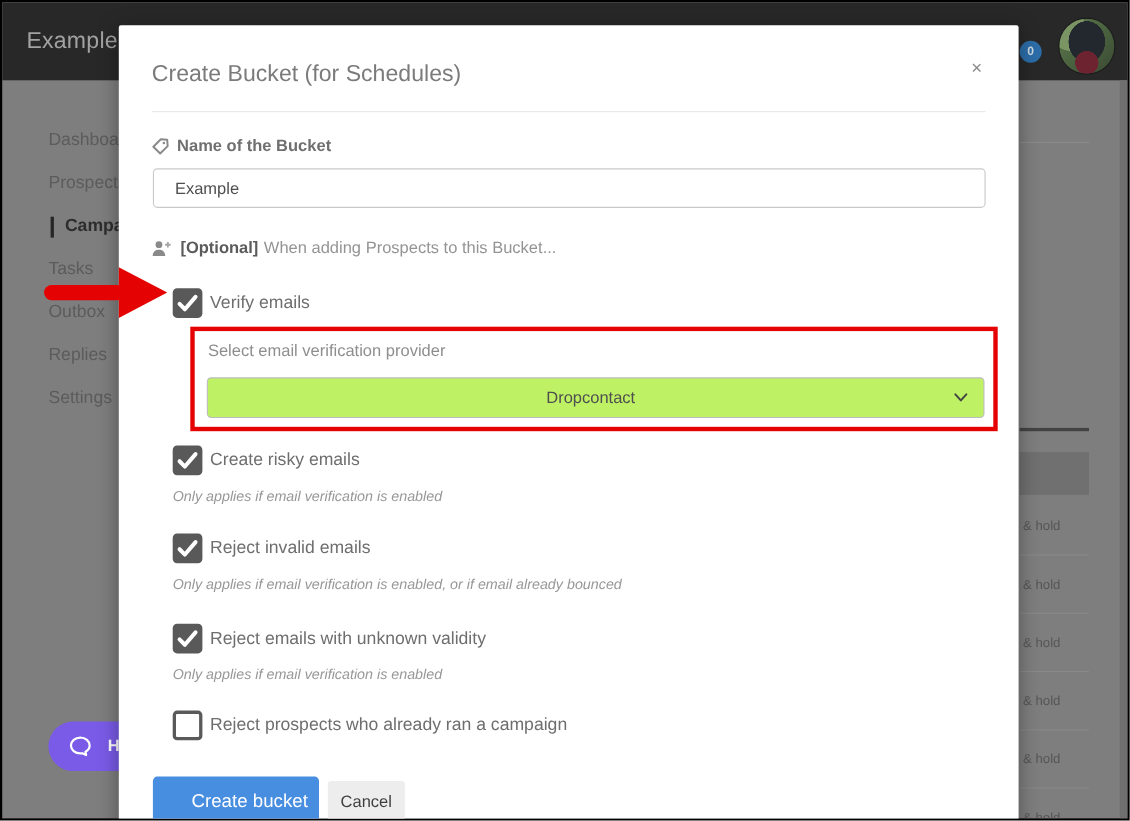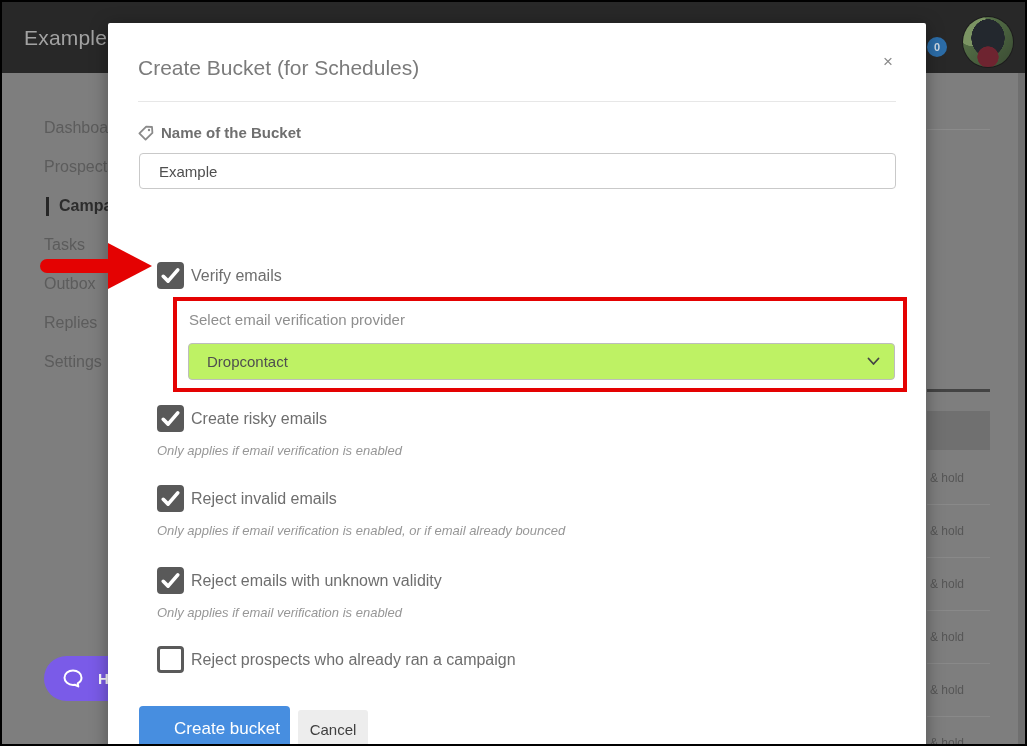--- a/index.html
+++ b/index.html
@@ -115,20 +115,21 @@
   .checkbox.checked svg { display:block; }
   .cb-label { margin-left:7px; font-size:16px; color:#6e6e6e; }
   .cb-note {
     position:absolute; left:49px; font-size:13px; font-style:italic; color:#979797;
   }
 
   
   .provider-box {
     position:absolute; left:65px; top:274px; width:734px; height:95px;
     border:4px solid #e40202;
+    text-align:center;
   }
   .provider-label { position:absolute; left:12px; top:10px; font-size:15px; color:#8e8e8e; }
   .provider-select {
     position:absolute; left:11px; top:42px; width:707px; height:37px;
     border:1px solid #bdbdbd; border-radius:4px; background:#bef264; cursor:pointer;
     display:flex; align-items:center; font-size:15px; color:#4f4f4f;
   }
   .provider-value { margin-left:18px; flex:1; }
   .provider-select svg { margin-right:14px; }
 
@@ -198,20 +199,29 @@
 
     <div class="field-label">
       <svg width="16" height="16" viewBox="0 0 16 16">
         <path d="M8.2 1.6 L14 2 L14.4 7.8 L7.6 14.6 L1.4 8.4 Z" fill="none" stroke="#8a8a8a" stroke-width="1.8" stroke-linejoin="round"></path>
         <circle cx="11" cy="5" r="1.2" fill="#8a8a8a"></circle>
       </svg>
       <span>Name of the Bucket</span>
     </div>
     <input class="name-input" type="text" value="Example" style="">
 
+    <div class="optional-row">
+      <svg width="18" height="16" viewBox="0 0 18 16">
+        <circle cx="6.5" cy="4.4" r="3.1" fill="#8a8a8a"></circle>
+        <path d="M0.8 14.8 C0.8 10.8 3.3 9 6.5 9 C9.7 9 12.2 10.8 12.2 14.8 Z" fill="#8a8a8a"></path>
+        <path d="M14.6 2 v5 M12.1 4.5 h5" stroke="#a5a5a5" stroke-width="1.6"></path>
+      </svg>
+      <span class="optional-prefix">[Optional]</span>
+      <span>When adding Prospects to this Bucket...</span>
+    </div>
 
     <div class="cb-row" style="top:239px">
       <span class="checkbox checked">
         <svg width="21" height="21" viewBox="0 0 26 26">
           <polyline points="4,14 10,20 22,6" fill="none" stroke="#ffffff" stroke-width="4.5" stroke-linecap="round" stroke-linejoin="round"></polyline>
         </svg>
       </span>
       <span class="cb-label">Verify emails</span>
     </div>
 

